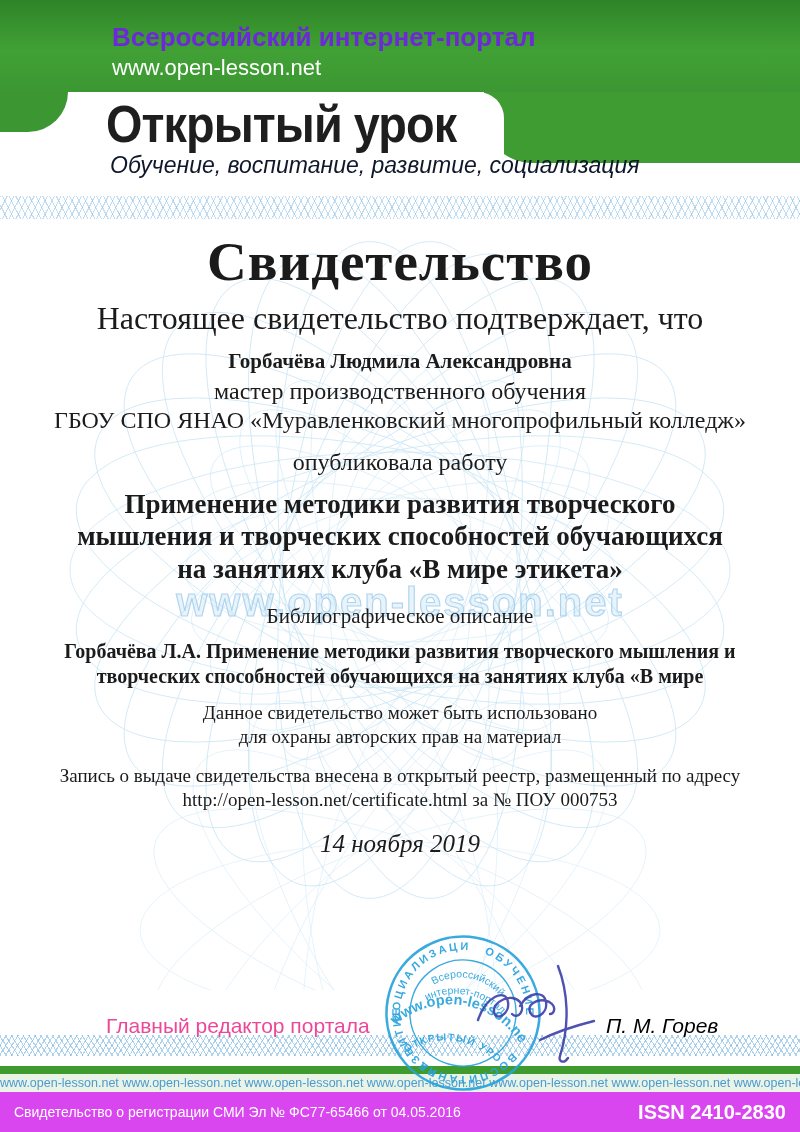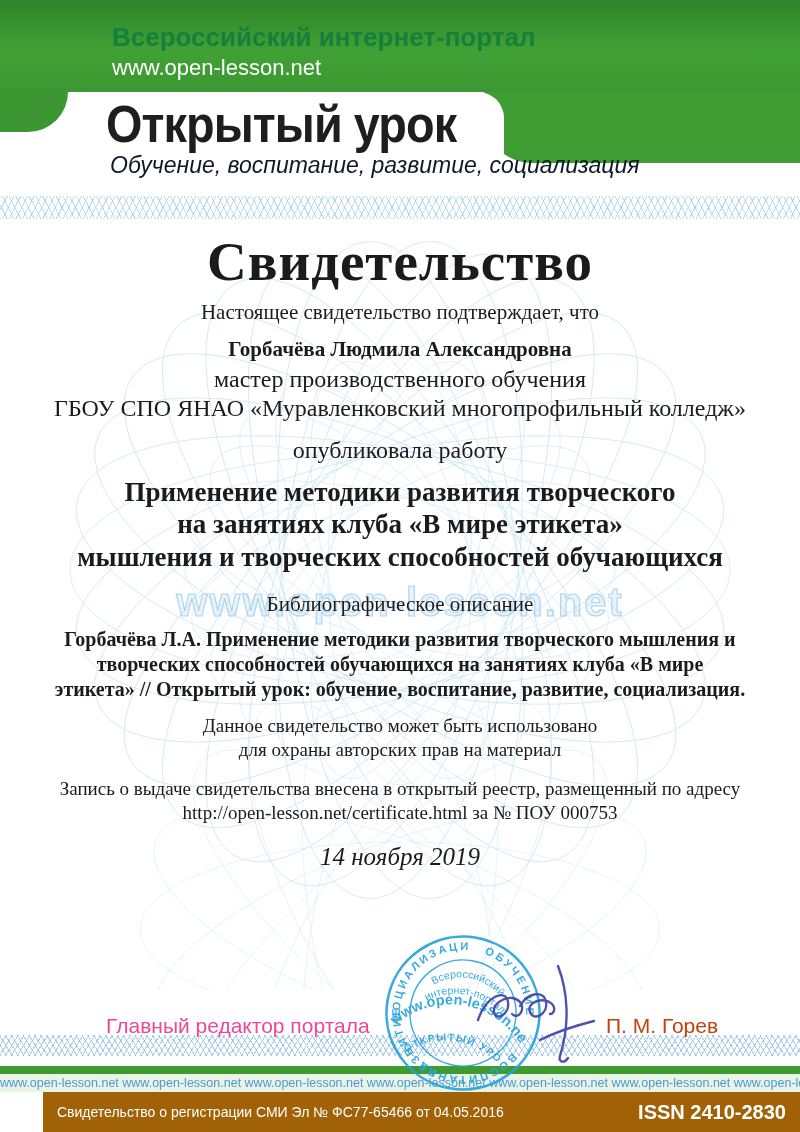--- a/index.html
+++ b/index.html
@@ -9,21 +9,21 @@
   
   .hdr-band{position:absolute;left:0;top:0;width:800px;height:92px;
             background:linear-gradient(180deg,#2e8428 0%,#41a135 55%,#3c9732 100%);z-index:1;}
   .hdr-left-stub{position:absolute;left:0;top:92px;width:68px;height:40px;background:#3c9732;
                  border-bottom-right-radius:44px;z-index:1;}
   .hdr-right-block{position:absolute;left:484px;right:0;top:92px;height:71px;background:#3f9c33;
                    border-bottom-left-radius:48px;z-index:1;}
   .hdr-tab{position:absolute;left:64px;top:92px;width:440px;height:100px;background:#ffffff;
            border-radius:26px 26px 0 0;z-index:2;}
   .portal-title{position:absolute;left:112px;top:22px;z-index:3;
-                font-family:"Liberation Sans",sans-serif;font-weight:700;font-size:26px;color:#15803d;}
+                font-family:"Liberation Sans",sans-serif;font-weight:700;font-size:26px;color:#6d28d9;}
   .portal-url{position:absolute;left:112px;top:55px;z-index:3;
               font-family:"Liberation Sans",sans-serif;font-size:22px;color:#ffffff;}
   .logo-title{position:absolute;left:106px;top:94px;z-index:3;color:#1e1e1e;
               font-family:"Liberation Sans",sans-serif;font-weight:600;font-size:52px;
               letter-spacing:-1px;transform:scaleX(.9);transform-origin:left top;white-space:nowrap;}
   .logo-subtitle{position:absolute;left:110px;top:152px;z-index:3;color:#0f172a;
                  font-family:"Liberation Sans",sans-serif;font-style:italic;font-size:23px;white-space:nowrap;}
 
   
   .gband{position:absolute;left:0;right:0;
@@ -36,47 +36,47 @@
           repeating-linear-gradient(58deg,rgba(110,175,222,.55) 0 1px,transparent 1px 5px),
           repeating-linear-gradient(122deg,rgba(110,175,222,.55) 0 1px,transparent 1px 5px);}
   .rosette{position:absolute;left:10px;top:170px;z-index:0;}
   .watermark{position:absolute;left:0;top:580px;width:100%;text-align:center;z-index:0;
              font-family:"Liberation Sans",sans-serif;font-weight:700;font-size:40px;letter-spacing:2px;
              color:rgba(180,215,240,.30);-webkit-text-stroke:1.1px rgba(150,200,235,.75);}
 
   
   .content{position:absolute;left:20px;top:234px;width:760px;text-align:center;z-index:2;}
   .cert-title{font-size:55px;font-weight:700;line-height:1.02;letter-spacing:1px;}
-  .cert-intro{font-size:21px;margin-top:10px;}
+  .cert-intro{font-size:32px;margin-top:10px;}
   .cert-name{font-size:21px;font-weight:700;margin-top:12px;}
   .cert-pos{font-size:24px;margin-top:4px;}
   .cert-inst{font-size:24px;margin-top:2px;}
   .cert-action{font-size:24px;margin-top:15px;}
   .work-title{font-size:27px;font-weight:700;line-height:1.2;margin-top:12px;}
   .bib-label{font-size:21px;margin-top:19px;}
   .bib-text{font-size:20px;font-weight:700;line-height:1.25;margin-top:10px;}
   .usage{font-size:19px;line-height:1.27;margin-top:12px;}
   .registry{font-size:19px;line-height:1.27;margin-top:14px;}
   .cert-date{font-size:25px;font-style:italic;margin-top:18px;}
 
   
   .editor-label{position:absolute;left:106px;top:1014px;z-index:3;
                 font-family:"Liberation Sans",sans-serif;font-size:21px;color:#ec4899;}
   .editor-name{position:absolute;left:606px;top:1014px;z-index:3;
-               font-family:"Liberation Sans",sans-serif;font-size:21px;color:#c2410c;}
+               font-family:"Liberation Sans",sans-serif;font-size:21px;color:#000000;font-style:italic;}
   .stamp-svg{position:absolute;left:381px;top:931px;z-index:4;opacity:.92;}
   .stamp-svg text{font-family:"Liberation Sans",sans-serif;fill:#2aa3dc;}
   .sig-svg{position:absolute;left:472px;top:948px;z-index:5;}
 
   
   .foot-line{position:absolute;left:0;right:0;top:1066px;height:8px;background:#3f9b2e;z-index:3;}
   .url-strip{position:absolute;left:0;right:0;top:1074px;height:18px;background:#e9f3e6;z-index:3;
              font-family:"Liberation Sans",sans-serif;font-size:12.5px;line-height:18px;color:#4c9ad2;
              white-space:nowrap;overflow:hidden;text-align:center;}
-  .foot-bar{position:absolute;left:0;right:0;top:1092px;height:40px;background:#a16207;z-index:3;margin-left:43px;}
+  .foot-bar{position:absolute;left:0;right:0;top:1092px;height:40px;background:#d946ef;z-index:3;}
   .foot-reg{position:absolute;left:14px;top:0;line-height:40px;
             font-family:"Liberation Sans",sans-serif;font-size:14px;color:#ffffff;}
   .foot-issn{position:absolute;right:14px;top:0;line-height:40px;
              font-family:"Liberation Sans",sans-serif;font-weight:700;font-size:20px;color:#ffffff;}
 </style>
 </head>
 <body>
 
 <div class="page">
 
@@ -139,28 +139,27 @@
 
   <div class="content">
     <div class="cert-title">Свидетельство</div>
     <div class="cert-intro">Настоящее свидетельство подтверждает, что</div>
     <div class="cert-name">Горбачёва Людмила Александровна</div>
     <div class="cert-pos">мастер производственного обучения</div>
     <div class="cert-inst">ГБОУ СПО ЯНАО «Муравленковский многопрофильный колледж»</div>
     <div class="cert-action">опубликовала работу</div>
     <div class="work-title">
       <div>Применение методики развития творческого</div>
+      <div>мышления и творческих способностей обучающихся</div>
       <div>на занятиях клуба «В мире этикета»</div>
-      <div>мышления и творческих способностей обучающихся</div>
     </div>
     <div class="bib-label">Библиографическое описание</div>
     <div class="bib-text">
       <div>Горбачёва Л.А. Применение методики развития творческого мышления и</div>
       <div>творческих способностей обучающихся на занятиях клуба «В мире</div>
-      <div>этикета» // Открытый урок: обучение, воспитание, развитие, социализация.</div>
     </div>
     <div class="usage">
       <div>Данное свидетельство может быть использовано</div>
       <div>для охраны авторских прав на материал</div>
     </div>
     <div class="registry">
       <div>Запись о выдаче свидетельства внесена в открытый реестр, размещенный по адресу</div>
       <div>http://open-lesson.net/certificate.html за № ПОУ 000753</div>
     </div>
     <div class="cert-date">14 ноября 2019</div>

